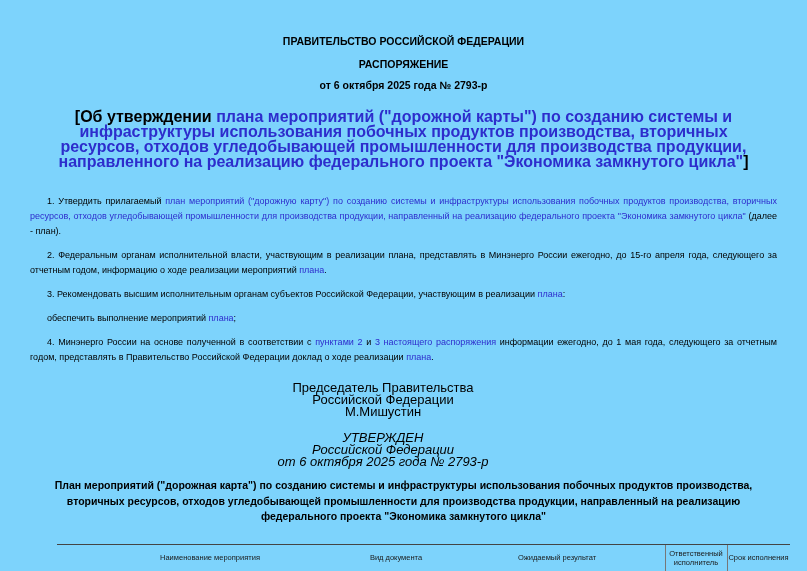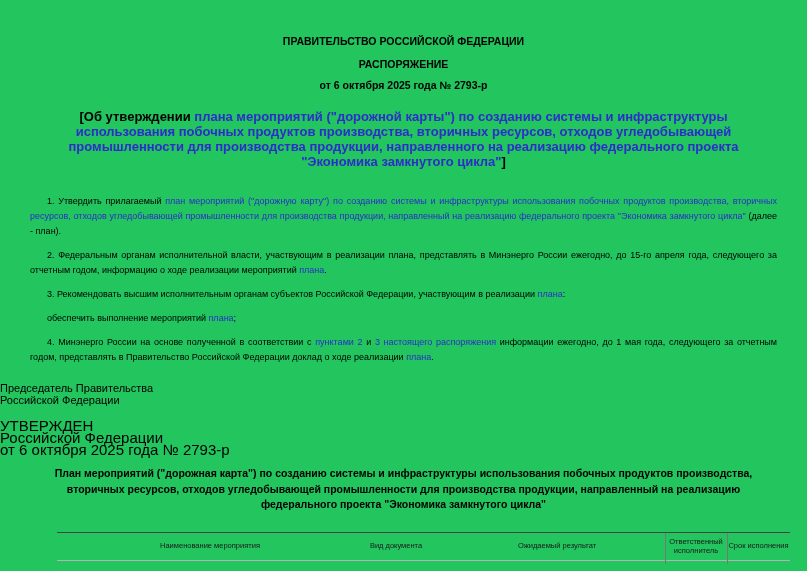--- a/index.html
+++ b/index.html
@@ -1,36 +1,36 @@
 <!DOCTYPE html>
 <html style="--link: #2d2dcc;"><head>
 <meta charset="utf-8">
 <style>
   html,body{margin:0;padding:0;background:#fff;}
   .page{
     position:relative;
     width:807px;height:571px;
-    background:#22c55e;
+    background:#7dd3fc;
     font-family:"Liberation Sans","DejaVu Sans",sans-serif;
     color:#000;
     overflow:hidden;
   }
   .center-bold{text-align:center;font-weight:bold;}
   .org{padding-top:36px;font-size:10.5px;line-height:11px;}
   .doctype{margin-top:12px;font-size:10.5px;line-height:11px;}
   .datenum{margin-top:10px;font-size:10.5px;line-height:11px;}
   .doc-title{
     margin-top:18px;padding:0 46px;
-    font-size:13px;font-weight:bold;line-height:15px;text-align:center;
+    font-size:16px;font-weight:bold;line-height:15px;text-align:center;
   }
   .body-text{margin:25px 30px 0 30px;font-size:9px;line-height:15px;text-align:justify;}
   .body-text p{margin:0 0 9px 0;text-indent:17px;}
   .link{color:var(--link,#2d2dcc);}
-  .sig-block{margin:17px 41px 0 0;text-align:left;font-size:11px;line-height:12px;}
-  .approved-block{margin:14px 41px 0 0;text-align:left;font-size:15px;line-height:12px;}
+  .sig-block{margin:17px 41px 0 0;text-align:center;font-size:13px;line-height:12px;}
+  .approved-block{margin:14px 41px 0 0;text-align:center;font-size:13px;line-height:12px;font-style:italic;}
   .plan-title{
     margin-top:10px;padding:0 40px;
     font-size:10.5px;font-weight:bold;line-height:15.5px;text-align:center;
   }
   .plan-table{
     position:relative;
     margin:19px 0 0 57px;
     width:733px;height:27px;
     border-top:1px solid #444;
     border-bottom:1px solid #b3b3b3;
@@ -64,20 +64,21 @@
     <p><span>1. Утвердить прилагаемый </span><span class="link">план мероприятий ("дорожную карту") по созданию системы и инфраструктуры использования побочных продуктов производства, вторичных ресурсов, отходов угледобывающей промышленности для производства продукции, направленный на реализацию федерального проекта "Экономика замкнутого цикла"</span><span> (далее - план).</span></p>
     <p><span>2. Федеральным органам исполнительной власти, участвующим в реализации плана, представлять в Минэнерго России ежегодно, до 15-го апреля года, следующего за отчетным годом, информацию о ходе реализации мероприятий </span><span class="link">плана</span><span>.</span></p>
     <p><span>3. Рекомендовать высшим исполнительным органам субъектов Российской Федерации, участвующим в реализации </span><span class="link">плана</span><span>:</span></p>
     <p><span>обеспечить выполнение мероприятий </span><span class="link">плана</span><span>;</span></p>
     <p><span>4. Минэнерго России на основе полученной в соответствии с </span><span class="link">пунктами 2</span><span> и </span><span class="link">3 настоящего распоряжения</span><span> информации ежегодно, до 1 мая года, следующего за отчетным годом, представлять в Правительство Российской Федерации доклад о ходе реализации </span><span class="link">плана</span><span>.</span></p>
   </div>
 
   <div class="sig-block">
     <div>Председатель Правительства</div>
     <div>Российской Федерации</div>
+    <div>М.Мишустин</div>
   </div>
 
   <div class="approved-block">
     <div>УТВЕРЖДЕН</div>
     <div>Российской Федерации</div>
     <div>от 6 октября 2025 года № 2793-р</div>
   </div>
 
   <div class="plan-title">План мероприятий ("дорожная карта") по созданию системы и инфраструктуры использования побочных продуктов производства, вторичных ресурсов, отходов угледобывающей промышленности для производства продукции, направленный на реализацию федерального проекта "Экономика замкнутого цикла"</div>
 

